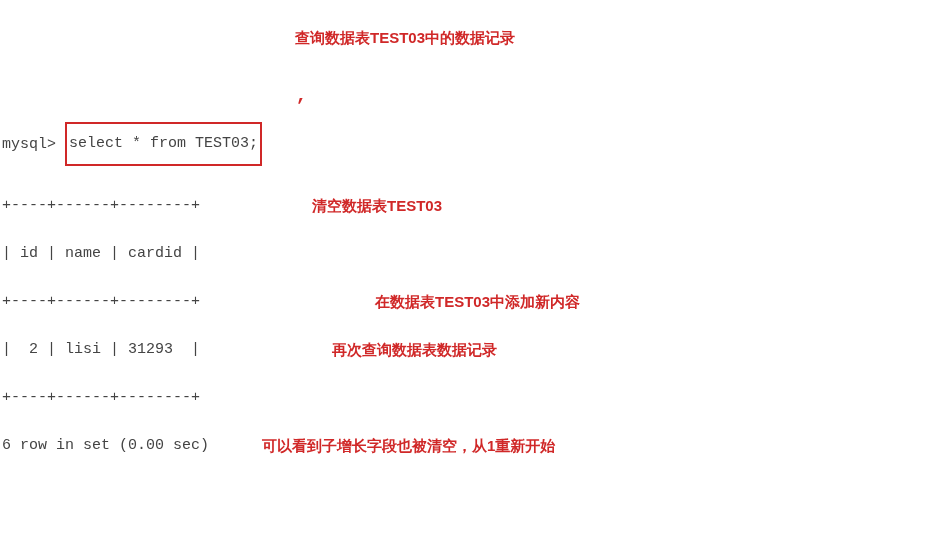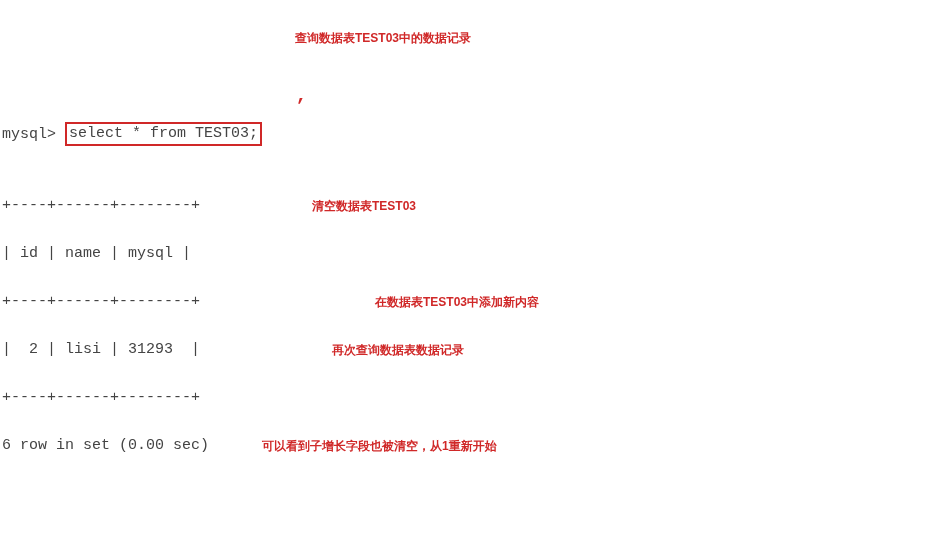--- a/index.html
+++ b/index.html
@@ -12,50 +12,50 @@
     color: #444;
     width: 941px;
     box-sizing: border-box;
     position: relative;
     white-space: pre;
   }
   .line { display:block; height:24px; }
   .box {
     border: 2px solid #d02828;
     display: inline-block;
-    padding: 0 2px;
+    padding: 10px 2px;
     line-height: 20px;
     height: 20px;
     vertical-align: middle;
   }
   .note {
     position: absolute;
     color: #d02828;
     font-family: "Microsoft YaHei","SimHei",sans-serif;
     font-weight: bold;
-    font-size: 12px;
+    font-size: 15px;
     white-space: nowrap;
   }
   .red-dot {
     position:absolute;
     color:#d02828;
     font-weight:bold;
     font-size:18px;
   }
 </style>
 </head>
 <body>
 
 
 
 
 <span class="line"><span>mysql&gt;</span> <span class="box">select * from TEST03;</span></span>
 
 <span class="line">+----+------+--------+</span>
-<span class="line">| id | name | mysql |</span>
+<span class="line">| id | name | cardid |</span>
 <span class="line">+----+------+--------+</span>
 <span class="line">|  2 | lisi | 31293  |</span>
 <span class="line">+----+------+--------+</span>
 <span class="line">6 row in set (0.00 sec)</span>
 <span class="line"></span>
 
 
 
 
 

